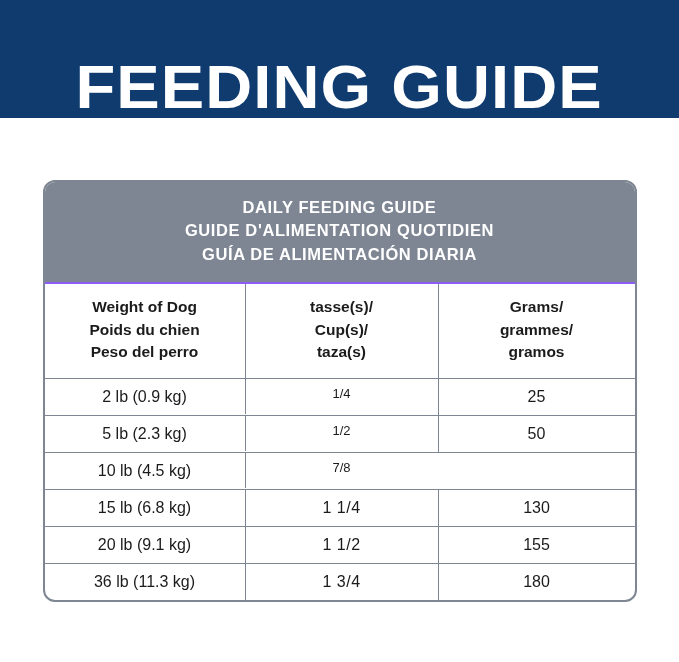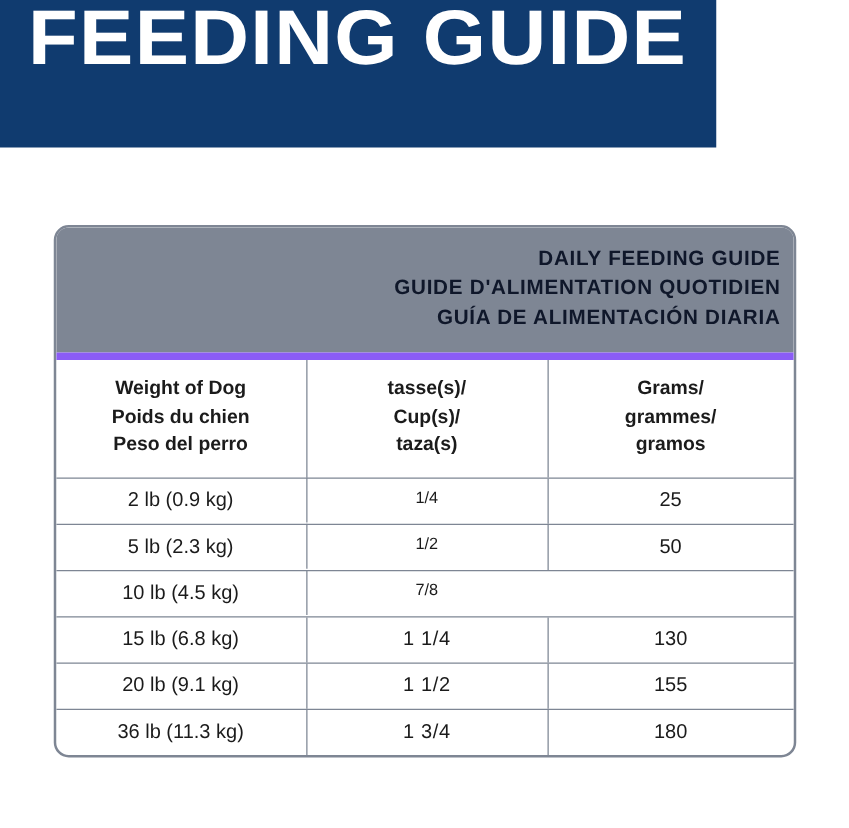--- a/index.html
+++ b/index.html
@@ -16,25 +16,25 @@
 
   .page {
     position: relative;
     width: 679px;
     height: 662px;
     background: #ffffff;
   }
 
   
   .header-banner {
-    width: 573px;
+    width: 679px;
     height: 118px;
     background: #103b6f;
     display: flex;
-    align-items: flex-start;
+    align-items: flex-end;
     justify-content: center;
     box-sizing: border-box;
   }
   .header-title {
     color: #ffffff;
     font-family: "Liberation Sans", sans-serif;
     font-weight: bold;
     font-size: 62px;
     letter-spacing: 1px;
     line-height: 1;
@@ -50,36 +50,36 @@
   .card {
     border: 2px solid #7e8694;
     border-radius: 12px;
     overflow: hidden;
     background: #ffffff;
   }
 
   
   .title-block {
     background: #7e8694;
-    color: #0f172a;
-    text-align: right;
+    color: #ffffff;
+    text-align: center;
     padding: 14px 10px 16px 10px;
     font-weight: bold;
     font-size: 16.5px;
     line-height: 1.42;
     letter-spacing: 0.6px;
   }
   .title-block div {
     white-space: nowrap;
   }
 
   
   .head-row {
     display: flex;
-    border-top: 6px solid #8b5cf6;
+    border-top: 2px solid #8b5cf6;
   }
   .head-cell {
     text-align: center;
     color: #1b1b1b;
     font-size: 15.5px;
     font-weight: bold;
     line-height: 1.45;
     padding: 12px 6px 14px 6px;
     box-sizing: border-box;
   }

